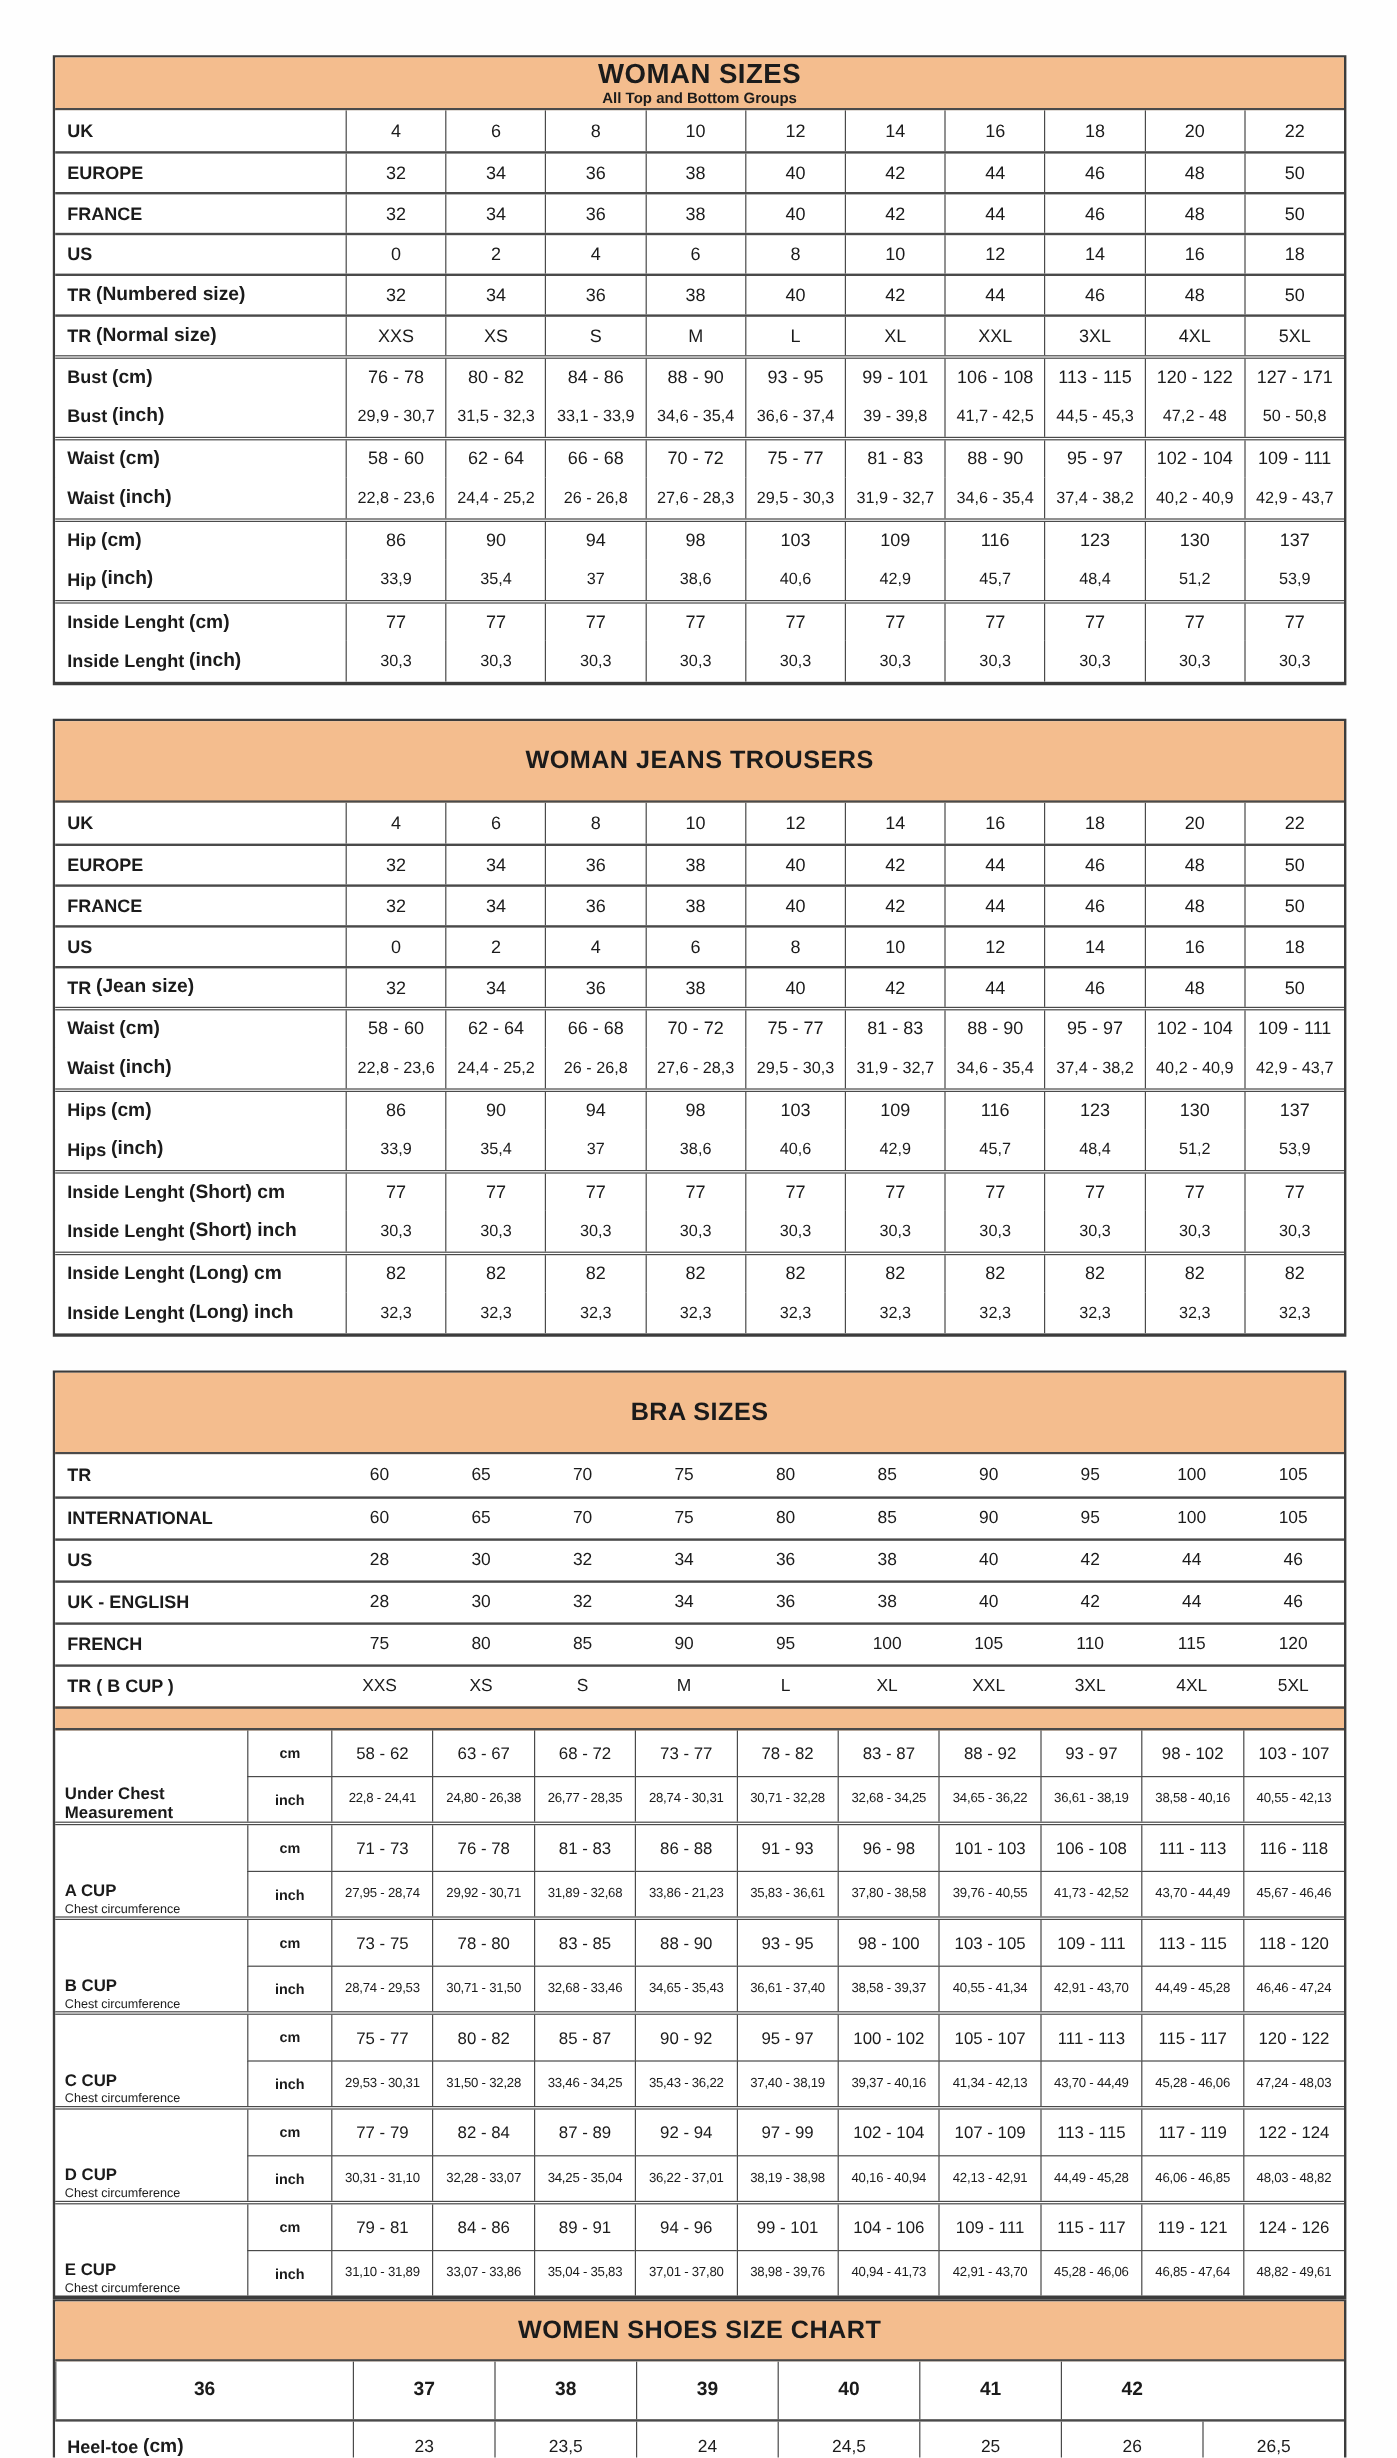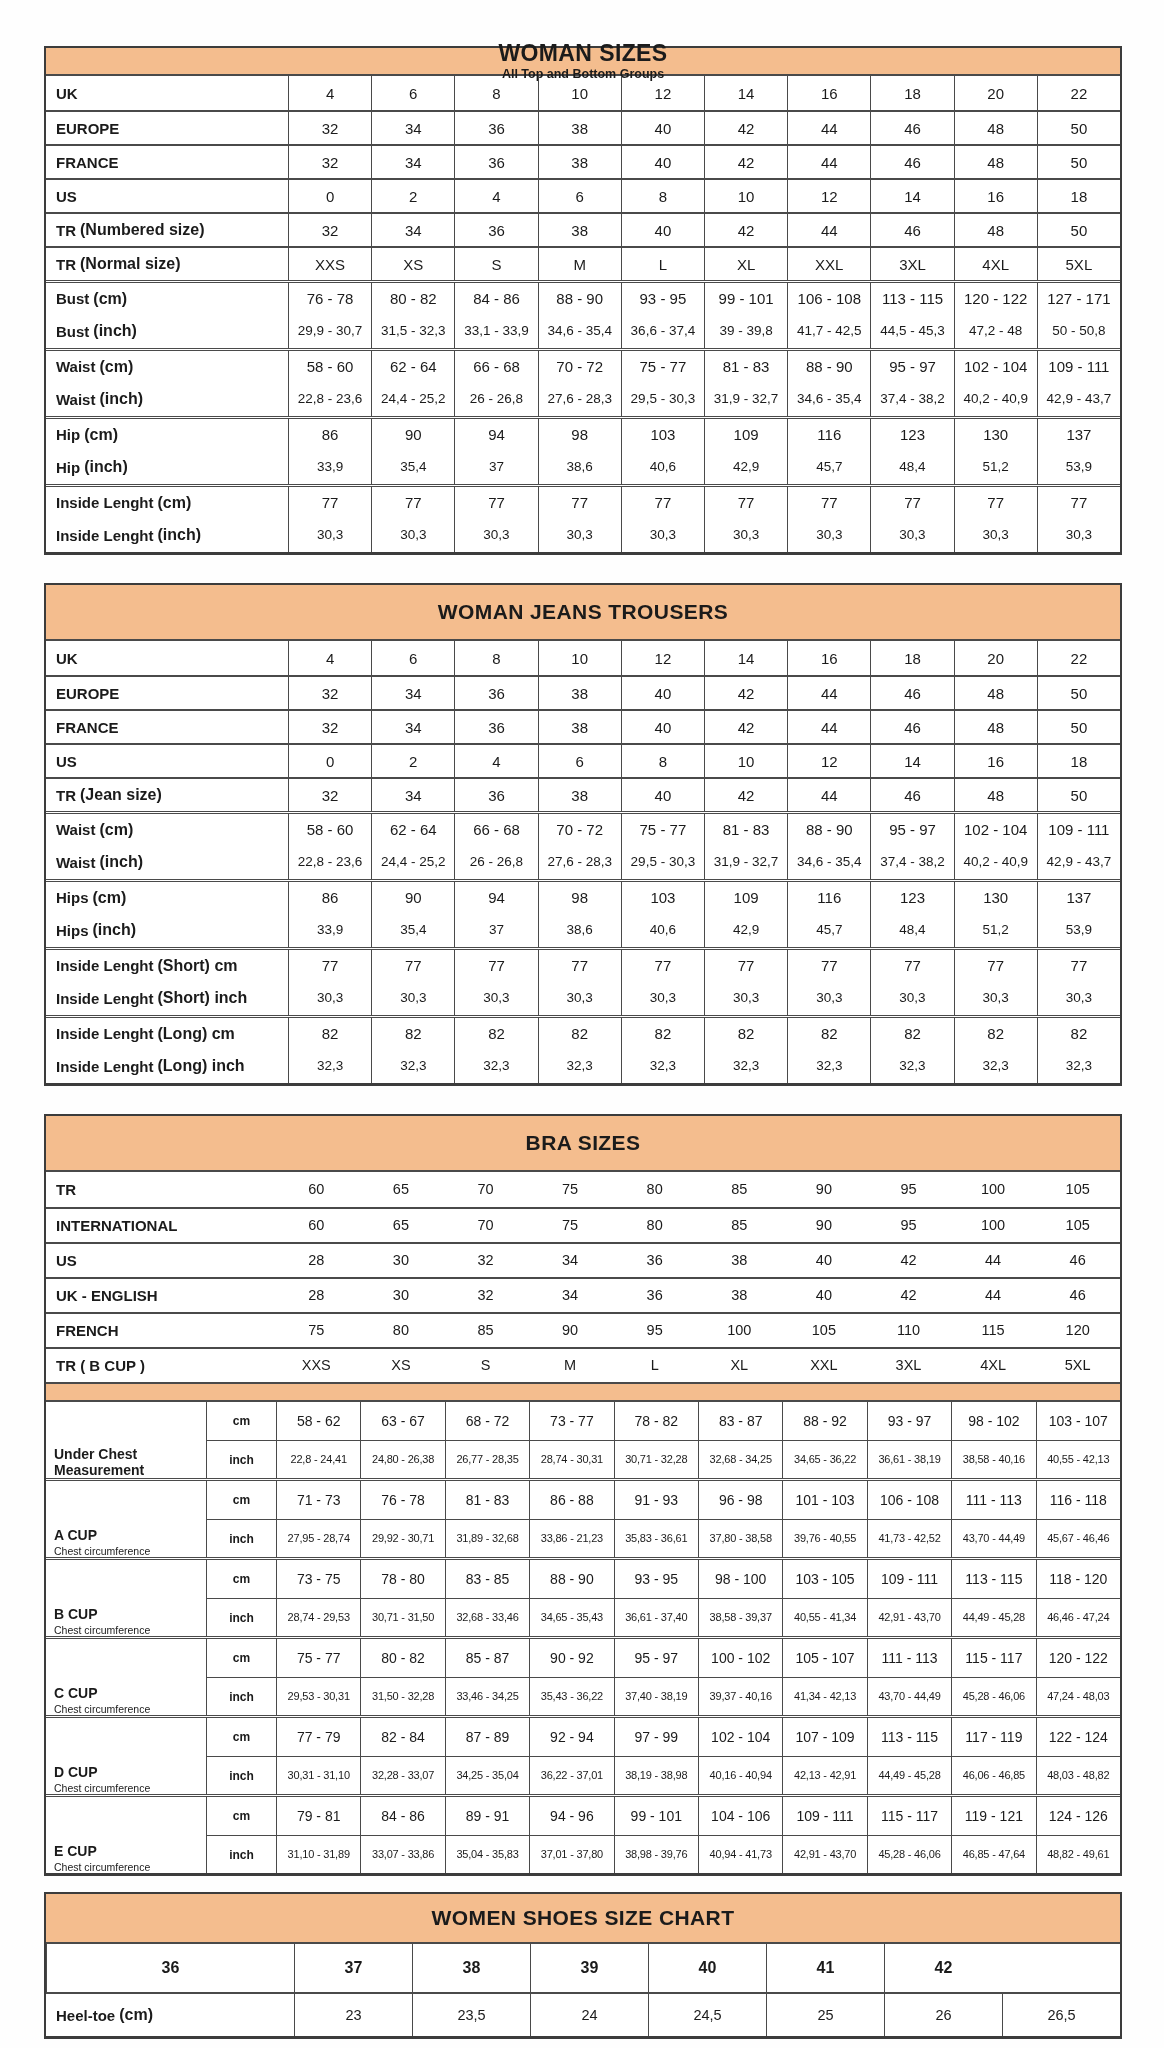--- a/index.html
+++ b/index.html
@@ -17,29 +17,29 @@
     font-family:"Liberation Sans","DejaVu Sans",sans-serif;
   }
   .page{padding:46px 42px 0 44px;}
   section.sizetable{
     border:2.5px solid var(--outer);
     border-bottom-width:3.5px;
     background:#fff;
   }
   .sec1{margin-bottom:28px;}
   .sec2{margin-bottom:28px;}
-  .sec3{margin-bottom:16px;}
+  .sec3{}
   .thead{
     background:var(--peach);
     border-bottom:2.5px solid var(--line);
     display:flex;flex-direction:column;align-items:center;justify-content:center;
     text-align:center;
   }
-  .thead.h2line{height:28px;}
-  .thead.h1line{height:56px;}
+  .thead.h2line{height:44px;}
+  .thead.h1line{height:68px;}
   .thead.hshoes{height:50px;}
   .t-title{font-size:23px;font-weight:800;letter-spacing:.4px;line-height:1.05;}
   .t-title.mid{font-size:21px;}
   .t-sub{font-size:12.5px;font-weight:700;margin-top:2px;}
   
   .trow{display:grid;align-items:stretch;background:#fff;}
   .grid-t12{grid-template-columns:242px repeat(10,1fr);}
   .grid-bra{grid-template-columns:228px repeat(10,1fr);}
   .grid-shoes{grid-template-columns:248px repeat(7,1fr);}
   .sec1 .trow,.sec2 .trow{height:34px;}

